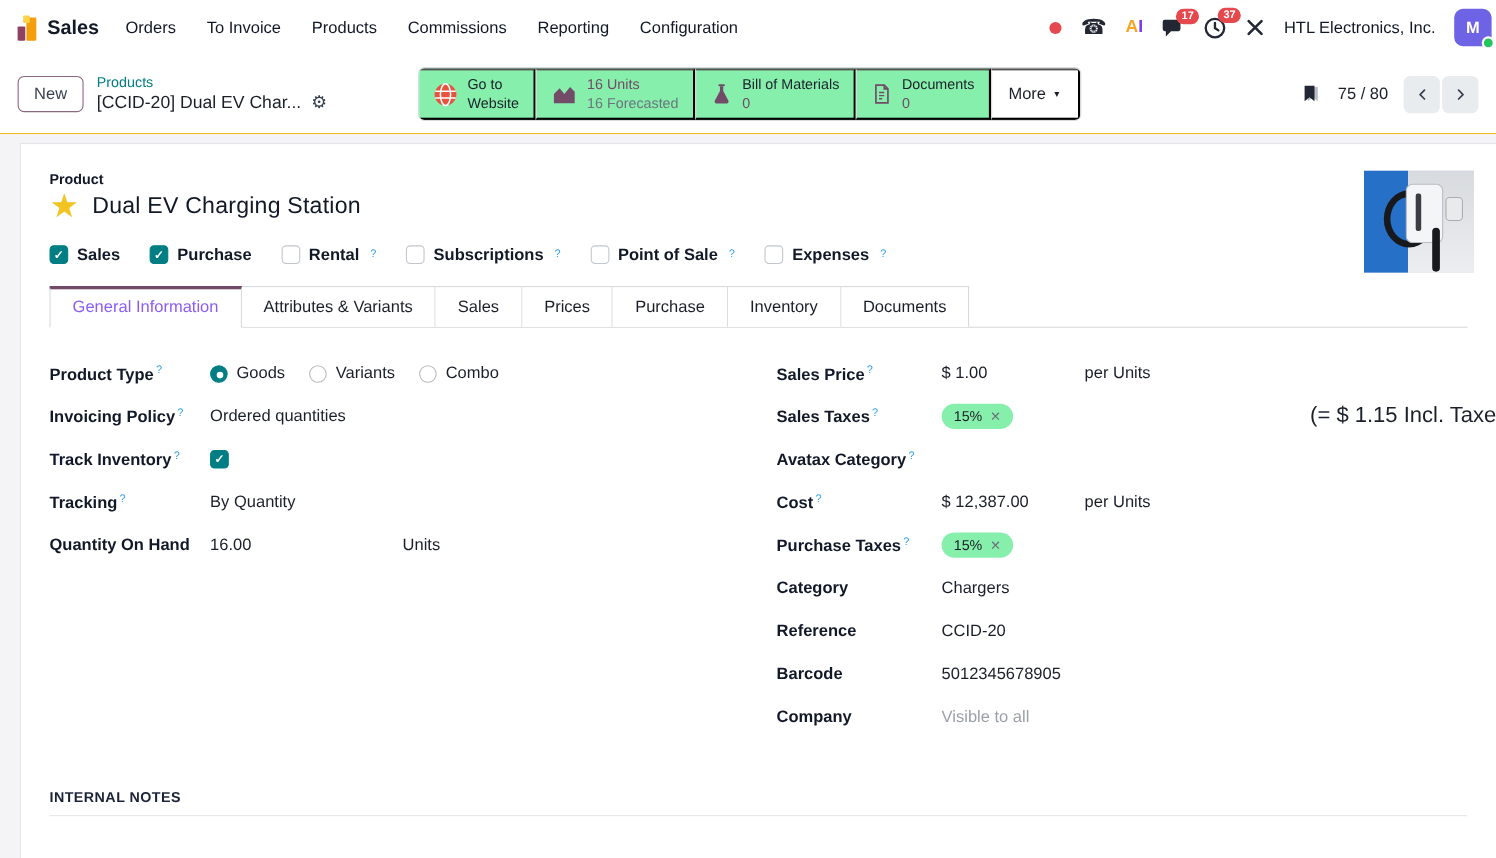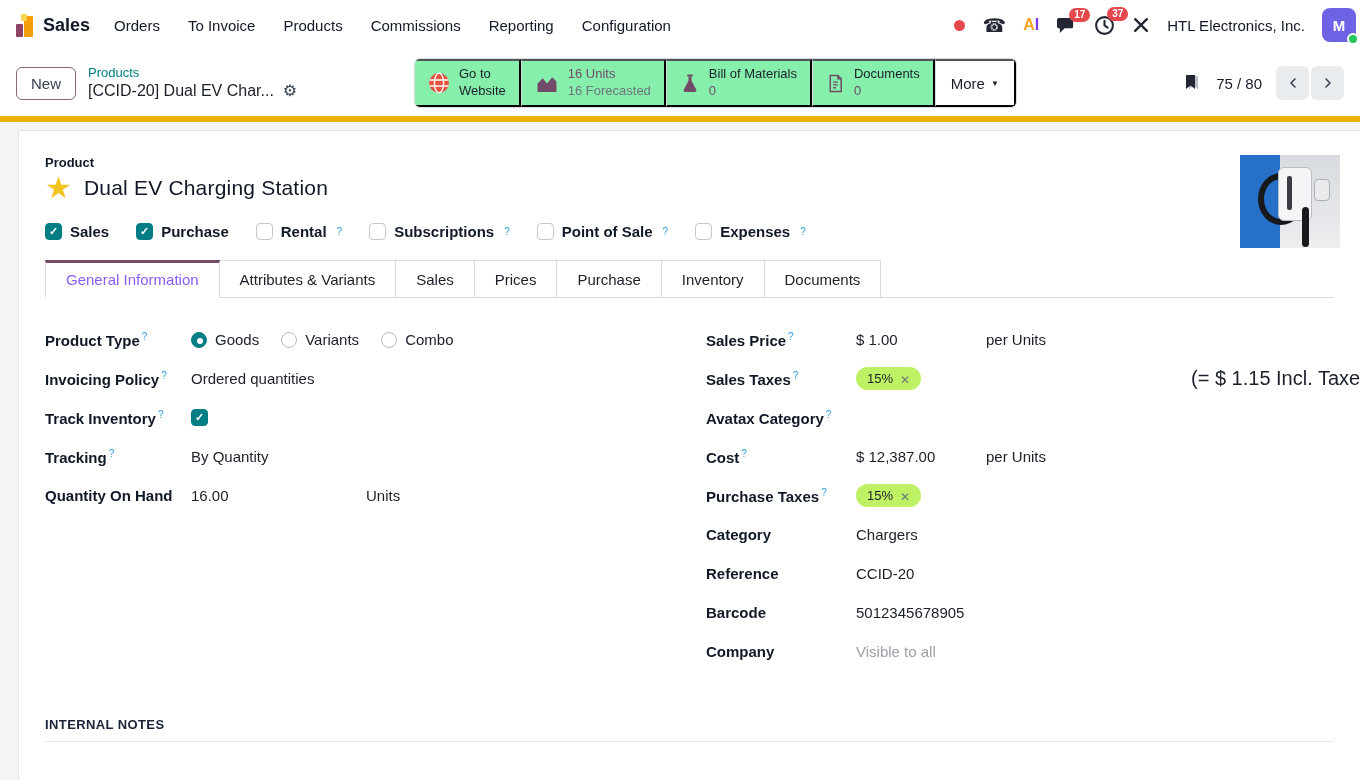--- a/index.html
+++ b/index.html
@@ -26,21 +26,21 @@
     font-size:10px; font-weight:700; border-radius:9px; padding:2px 5px; line-height:1; }
   .company-name { font-size:15px; color:#111827; white-space:nowrap; }
   .avatar-wrap { position:relative; margin-right:-12px; }
   .avatar { width:34px; height:34px; border-radius:8px; background:#6E62E5; color:#fff;
     display:flex; align-items:center; justify-content:center; font-size:15px; font-weight:700; }
   .status-dot { position:absolute; right:-3px; bottom:-3px; width:12px; height:12px;
     border-radius:50%; background:#22C55E; border:2px solid #fff; }
 
   
   .control-panel { height:72px; display:flex; align-items:center; padding:0 16px;
-    background:#fff; border-bottom:6px solid #eab308;gap:34px; }
+    background:#fff; border-bottom:1px solid #eab308; }
   .cp-left { display:flex; align-items:center; gap:12px; flex:0 0 364px; }
   .btn-new { padding:7px 14px; font-size:15px; color:#374151; background:#fff;
     border:1px solid #8a6980; border-radius:6px; cursor:pointer; font-family:inherit; }
   .breadcrumb { display:flex; flex-direction:column; line-height:1.25; }
   .bc-parent { font-size:13px; color:#017E84; cursor:pointer; }
   .bc-current { font-size:16px; color:#1b1f29; display:flex; align-items:center; gap:9px; }
   .gear-glyph { font-size:16px; color:#374151; cursor:pointer; }
   .button-box { display:flex; align-items:stretch; border:1px solid #d8dadd; border-radius:6px;
     background:#fff; overflow:hidden; }
   .stat-btn { display:flex; align-items:center; gap:9px; padding:5px 13px; cursor:pointer;
@@ -114,21 +114,21 @@
   .fvalue { font-size:15px; color:#1b1f29; }
   .vcell-175 { flex:0 0 175px; } .vcell-130 { flex:0 0 130px; }
   .placeholder { color:#9aa0a6; }
   .radio-group { display:flex; align-items:center; gap:22px; }
   .radio-opt { display:flex; align-items:center; gap:8px; cursor:pointer; }
   .radio { width:16px; height:16px; border-radius:50%; border:1px solid #b8bcc1; background:#fff;
     position:relative; flex:0 0 auto; }
   .radio.checked { background:#017E84; border-color:#017E84; }
   .radio.checked::after { content:''; position:absolute; left:5px; top:5px; width:6px; height:6px;
     border-radius:50%; background:#fff; }
-  .tag-pill { display:inline-flex; align-items:flex-end; gap:7px; background:#bef264;
+  .tag-pill { display:inline-flex; align-items:center; gap:7px; background:#86efac;
     border-radius:20px; padding:4px 11px; font-size:13px; color:#1b1f29; }
   .tag-x { color:#6c757d; font-size:12px; cursor:pointer; line-height:1; }
   .tax-note { margin-left:205px; font-size:20px; color:#1b1f29; white-space:nowrap; }
 
   .notes-section { margin-top:46px; }
   .notes-title { font-size:13px; font-weight:700; letter-spacing:0.4px; color:#1b2338;
     padding-bottom:9px; border-bottom:1px solid #e5e7eb; }
 </style>
 </head>
 <body>

